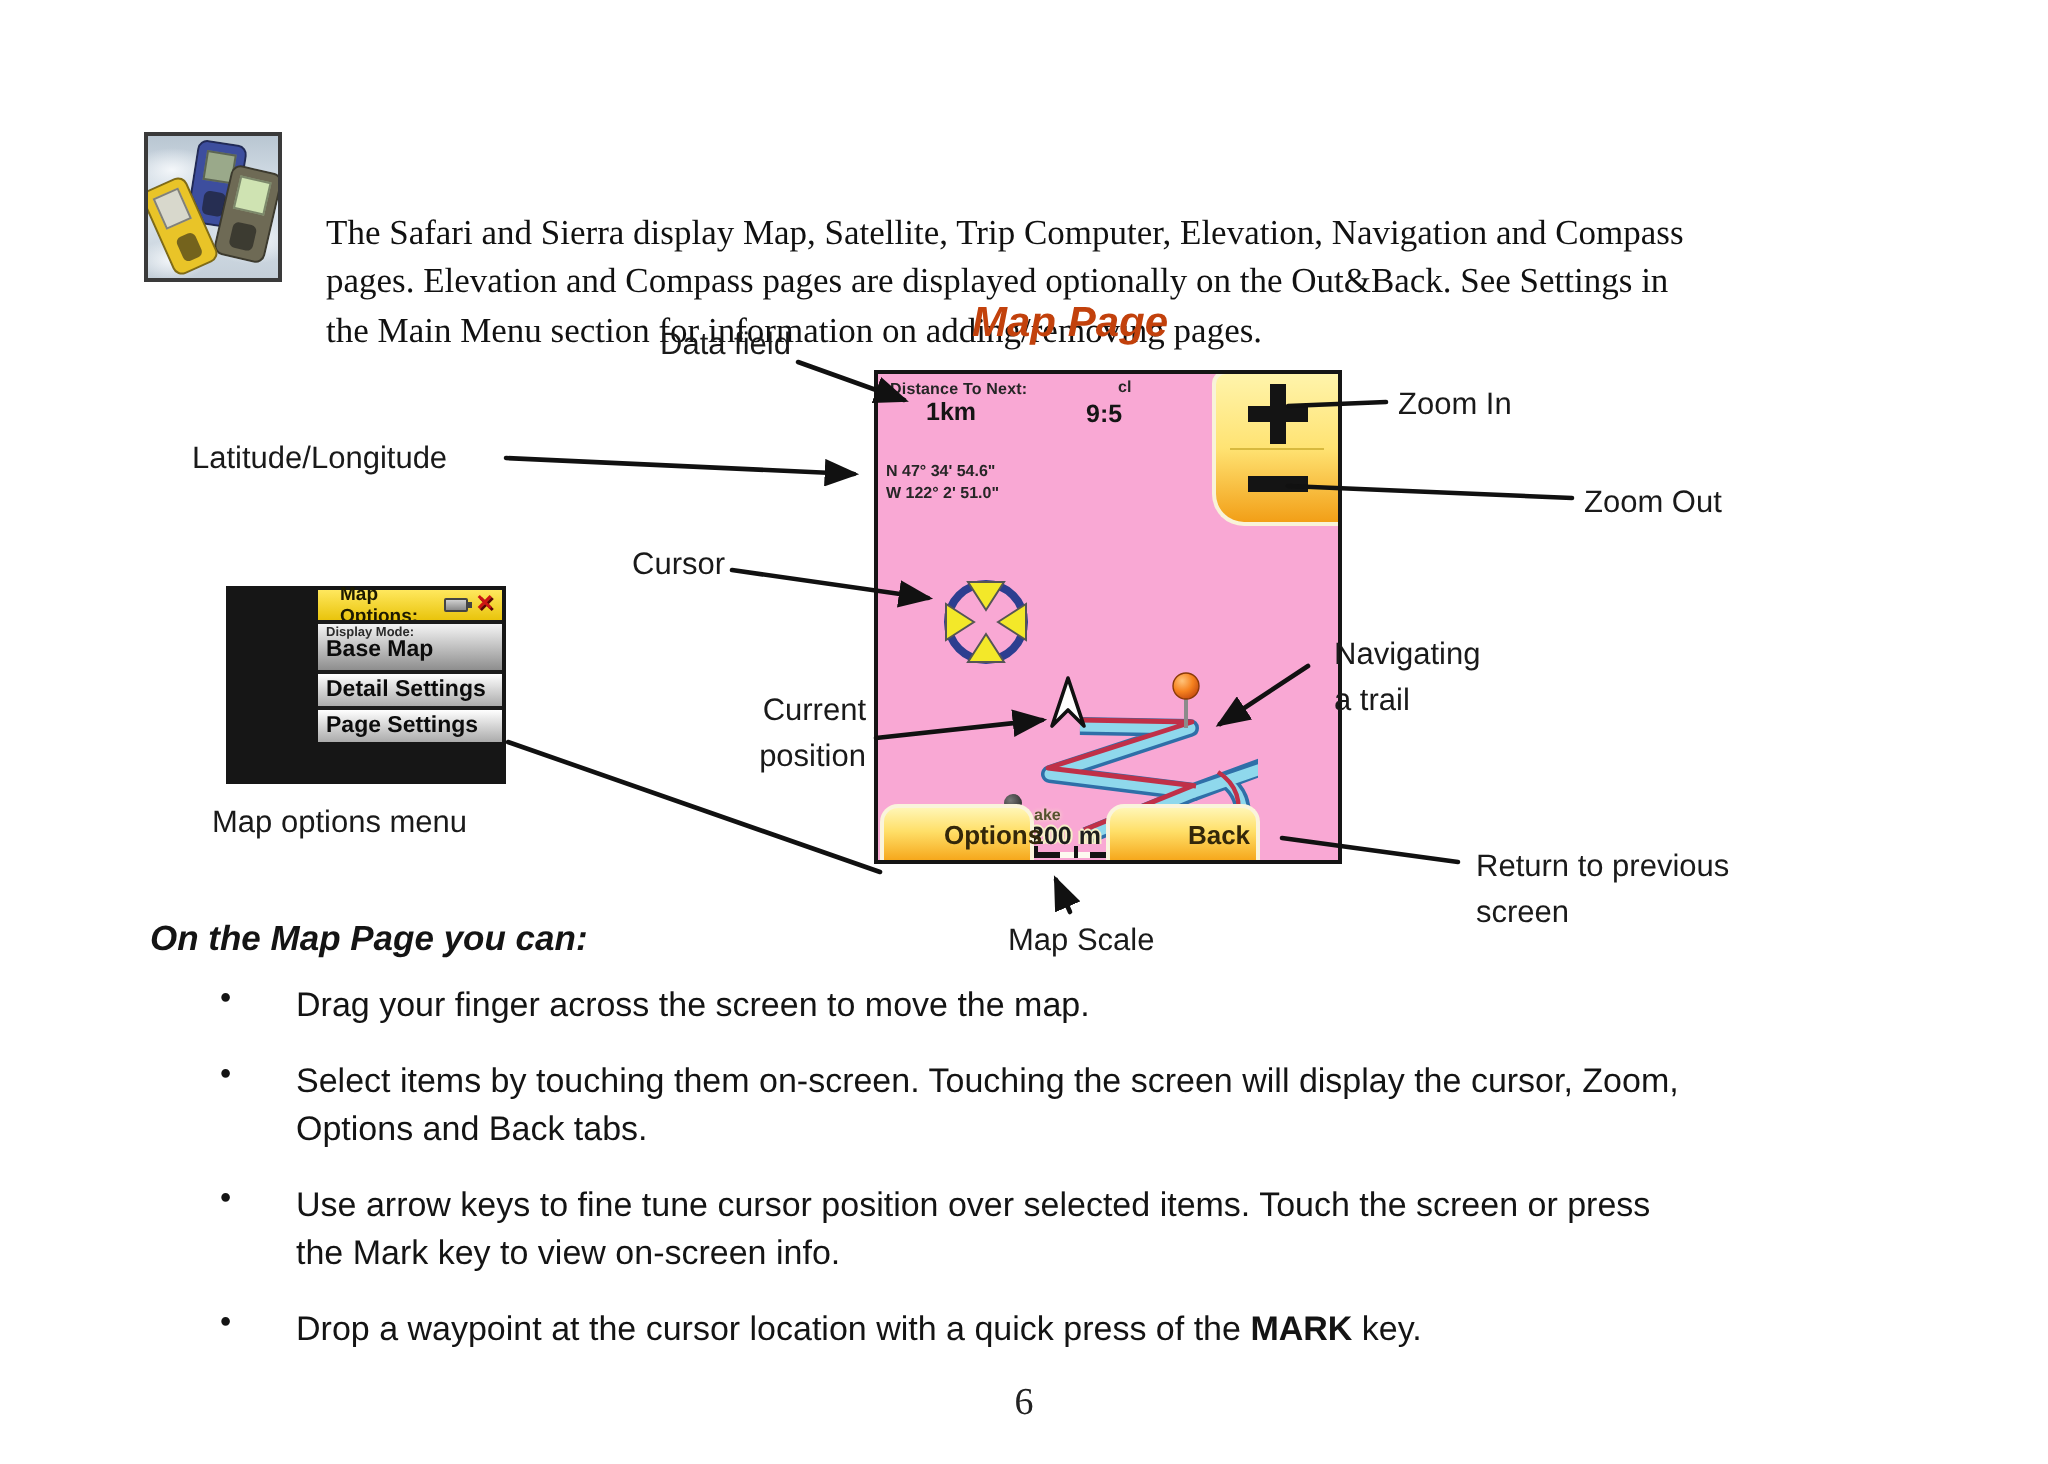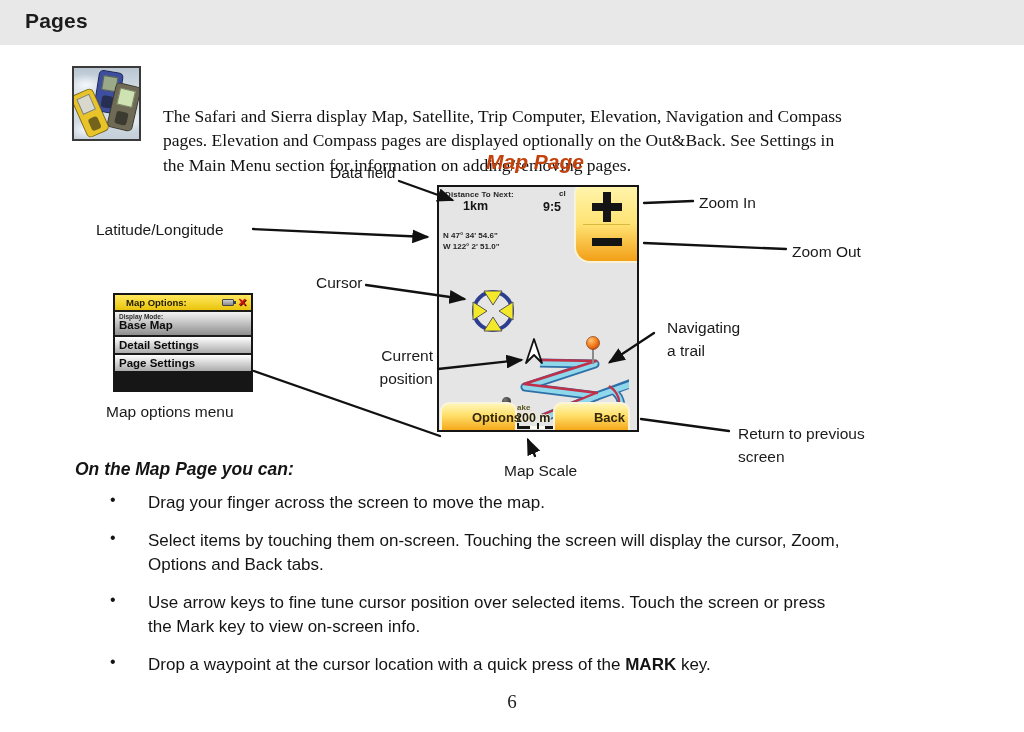--- a/index.html
+++ b/index.html
@@ -29,22 +29,22 @@
   .dev-yellow .scr { background:#d8d8cc; }
   .intro-text { position:absolute; left:163px; top:68px; width:798px;
     font-family:"Liberation Serif", serif; font-size:17.5px; line-height:24.4px;
     white-space:pre-line; color:#111;margin-top:36px; }
 
   
   .map-page-title { position:absolute; left:420px; top:150px; width:230px; text-align:center;
     font-size:21px; font-weight:bold; font-style:italic; color:#c2410c; }
 
   
-  .gps-screen { position:absolute; left:437px; top:185px; width:202px; height:247px;
-    border:2px solid #151515; background:#e5e5e5; overflow:hidden; }
+  .gps-screen { position:absolute; left:437px; top:185px; width:234px; height:247px;
+    border:2px solid #151515; background:#f9a8d4; overflow:hidden; }
   .gps-screen .tinybold { font-weight:bold; font-size:8px; color:#262626; letter-spacing:.1px; }
   .df-label { position:absolute; left:6px; top:3px; }
   .df-value { position:absolute; left:24px; top:12px; font-weight:bold; font-size:12.5px; color:#151515; }
   .clip-label { position:absolute; left:120px; top:2px; }
   .clip-value { position:absolute; left:104px; top:13px; font-weight:bold; font-size:12.5px; color:#151515; }
   .latlon { position:absolute; left:4px; top:43px; font-weight:bold; font-size:8px; line-height:11px; color:#262626; white-space:pre-line; }
 
   .zoom-tab { position:absolute; right:0; top:-2px; width:63px; height:78px;
     background:linear-gradient(180deg,#fff4ab 0%,#ffe373 50%,#f29f17 100%);
     border:2px solid #f9f3d9; border-right:none; border-radius:7px 0 0 16px; }
@@ -68,21 +68,21 @@
   .scale-text { position:absolute; left:76px; top:224px; font-weight:bold; font-size:12.5px; color:#1d1d1d;
     text-shadow:-1px 0 #f6efc7, 1px 0 #f6efc7, 0 -1px #f6efc7; }
   .scale-bar { position:absolute; left:78px; top:239px; width:42px; height:3px; background:#141414; }
   .scale-bar .mid { position:absolute; left:13px; top:0; width:15px; height:3px; background:#fdfaf0; }
   .scale-bar .tick { position:absolute; top:-3px; width:2px; height:6px; background:#141414; }
   .knob { position:absolute; left:63px; top:210px; width:9px; height:9px; border-radius:50%;
     background:radial-gradient(circle at 35% 35%, #777, #1c1c1c); }
 
   
   .options-menu { position:absolute; left:113px; top:293px; width:140px; height:99px;
-    border:2px solid #161616; background:#161616; display:flex; flex-direction:column; }
+    border:2px solid #161616; background:#161616; display:flex; flex-direction:column;padding-left:44px; }
   .om-title { height:15px; background:linear-gradient(180deg,#ffe85e 0%,#e9c40c 100%);
     display:flex; align-items:center; padding:0 4px 0 11px; gap:4px; }
   .om-title-text { font-size:9.5px; font-weight:bold; color:#1d1a00; flex:1; }
   .battery-icon { width:12px; height:7px; background:linear-gradient(180deg,#cfcfcf,#8a8a8a);
     border:1px solid #444; border-radius:1px; position:relative; }
   .battery-icon:after { content:""; position:absolute; right:-3px; top:1px; width:2px; height:3px; background:#444; }
   .close-x { font-size:11px; font-weight:bold; color:#cc1414; text-shadow:1px 1px 0 #5a0404; line-height:1; }
   .om-row { border-top:2px solid #1b1b1b; padding:1px 0 0 4px; }
   .om-row-tall { height:25px; background:linear-gradient(180deg,#f4f4f4 0%,#8e8e8e 100%); }
   .om-row-short { height:18px; background:linear-gradient(180deg,#ffffff 0%,#ababab 100%);
@@ -114,23 +114,20 @@
   .bold { font-weight:bold; }
 
   .page-number { position:absolute; left:0; top:691px; width:1024px; text-align:center;
     font-family:"Liberation Serif", serif; font-size:19px; color:#222; }
 </style>
 </head>
 <body>
 
 <div id="page">
 
-  <div class="header-bar">
-    <div class="header-title">Pages</div>
-  </div>
 
   <div class="device-photo">
     <div class="cloud" style="left:-8px; top:6px; width:40px; height:22px;"></div>
     <div class="cloud" style="left:30px; top:40px; width:44px; height:24px;"></div>
     <div class="cloud" style="left:-6px; top:52px; width:36px; height:20px;"></div>
     <div class="dev dev-blue">
         <div class="scr"></div>
         <div class="pad"></div>
       </div>
     <div class="dev dev-gray">

